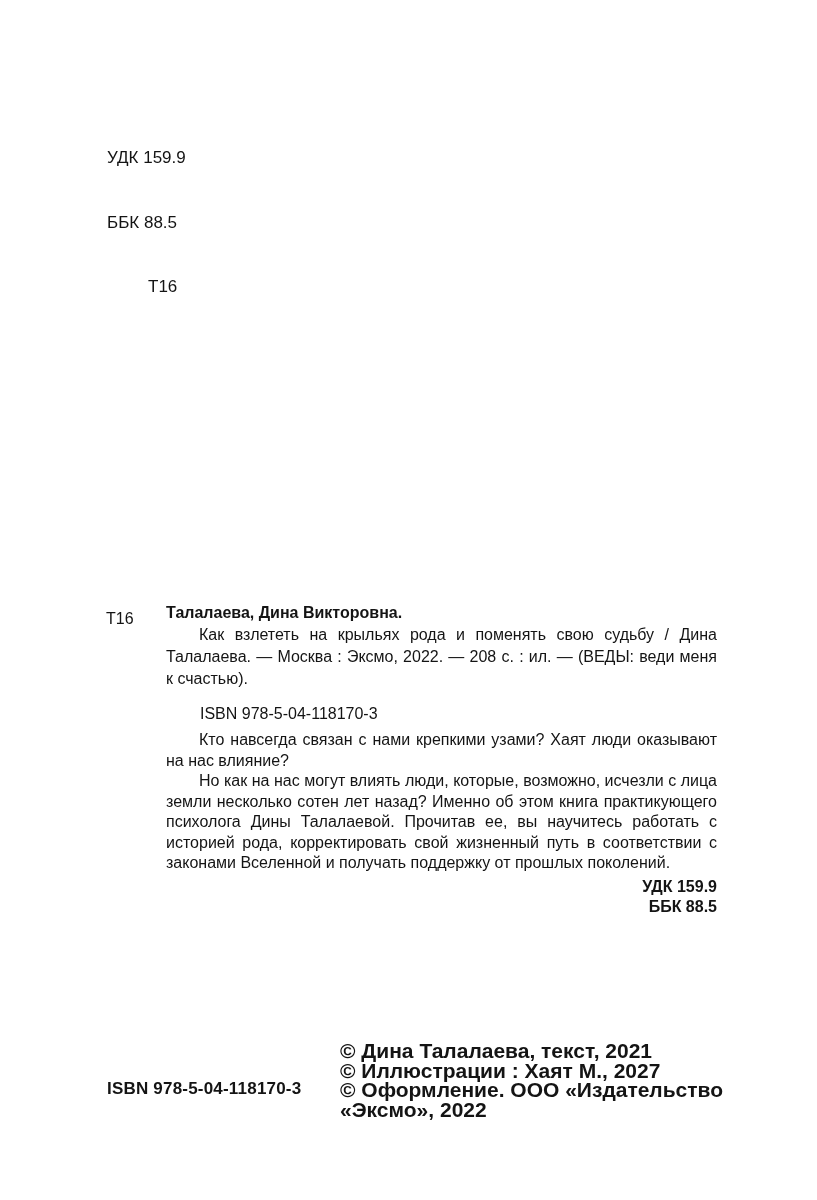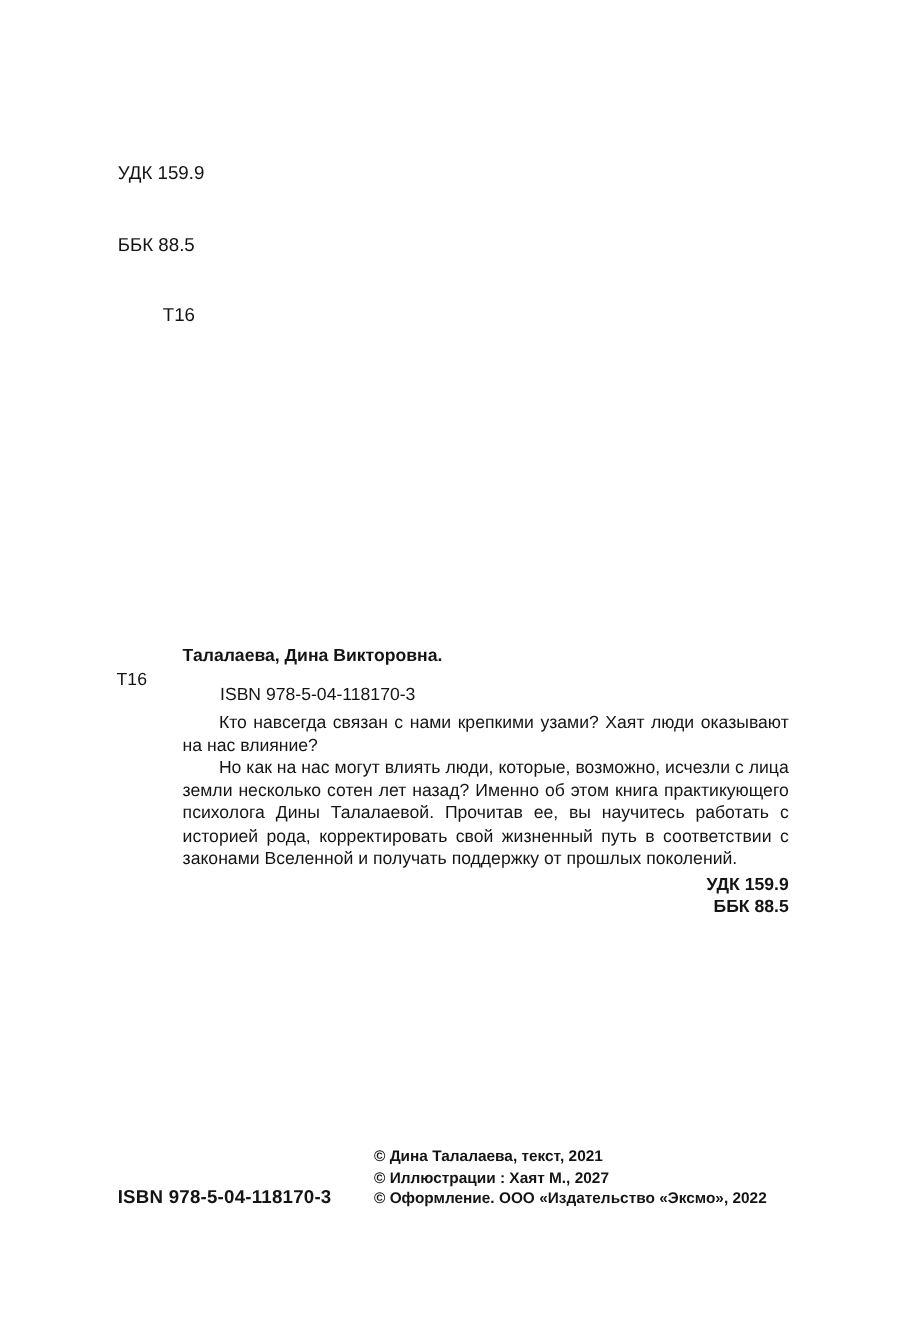--- a/index.html
+++ b/index.html
@@ -39,20 +39,21 @@
   .content {
     position: absolute;
     left: 166px;
     top: 586px;
     width: 551px;
     font-size: 16px;
   }
   .bib-author {
     font-weight: bold;
     line-height: 22px;
+    margin-top: 16px;
   }
   .bib-desc {
     line-height: 22px;
     text-align: justify;
     text-indent: 33px;
   }
   .isbn-mid {
     margin: 13px 0 6px 34px;
     line-height: 21px;
   }
@@ -76,39 +77,40 @@
     top: 1079px;
     font-weight: bold;
     font-size: 17px;
     letter-spacing: 0.2px;
   }
   .copyrights {
     position: absolute;
     left: 340px;
     top: 1041px;
     font-weight: bold;
-    font-size: 14px;
+    font-size: 21px;
     line-height: 19.5px;
   }
 </style>
 </head>
 <body>
 
 <div class="page">
 
   <div class="top-codes">
     <div>УДК 159.9</div>
     <div>ББК 88.5</div>
     <div class="t16-line">Т16</div>
   </div>
 
   <div class="margin-code">Т16</div>
 
   <div class="content">
     <p class="bib-author">Талалаева, Дина Викторовна.</p>
+    <p class="bib-desc">Как взлететь на крыльях рода и поменять свою судьбу / Дина Талалаева. — Москва : Эксмо, 2022. — 208 с. : ил. — (ВЕДЫ: веди меня к счастью).</p>
     <p class="isbn-mid">ISBN 978-5-04-118170-3</p>
 
     <p class="ann">Кто навсегда связан с нами крепкими узами? Хаят люди оказы­вают на нас влияние?</p>
     <p class="ann">Но как на нас могут влиять люди, которые, возможно, исчезли с лица земли несколько сотен лет назад? Именно об этом книга прак­тикующего психолога Дины Талалаевой. Прочитав ее, вы научитесь работать с историей рода, корректировать свой жизненный путь в со­ответствии с законами Вселенной и получать поддержку от прошлых поколений.</p>
 
     <div class="class-right">
       <div>УДК 159.9</div>
       <div>ББК 88.5</div>
     </div>
   </div>

